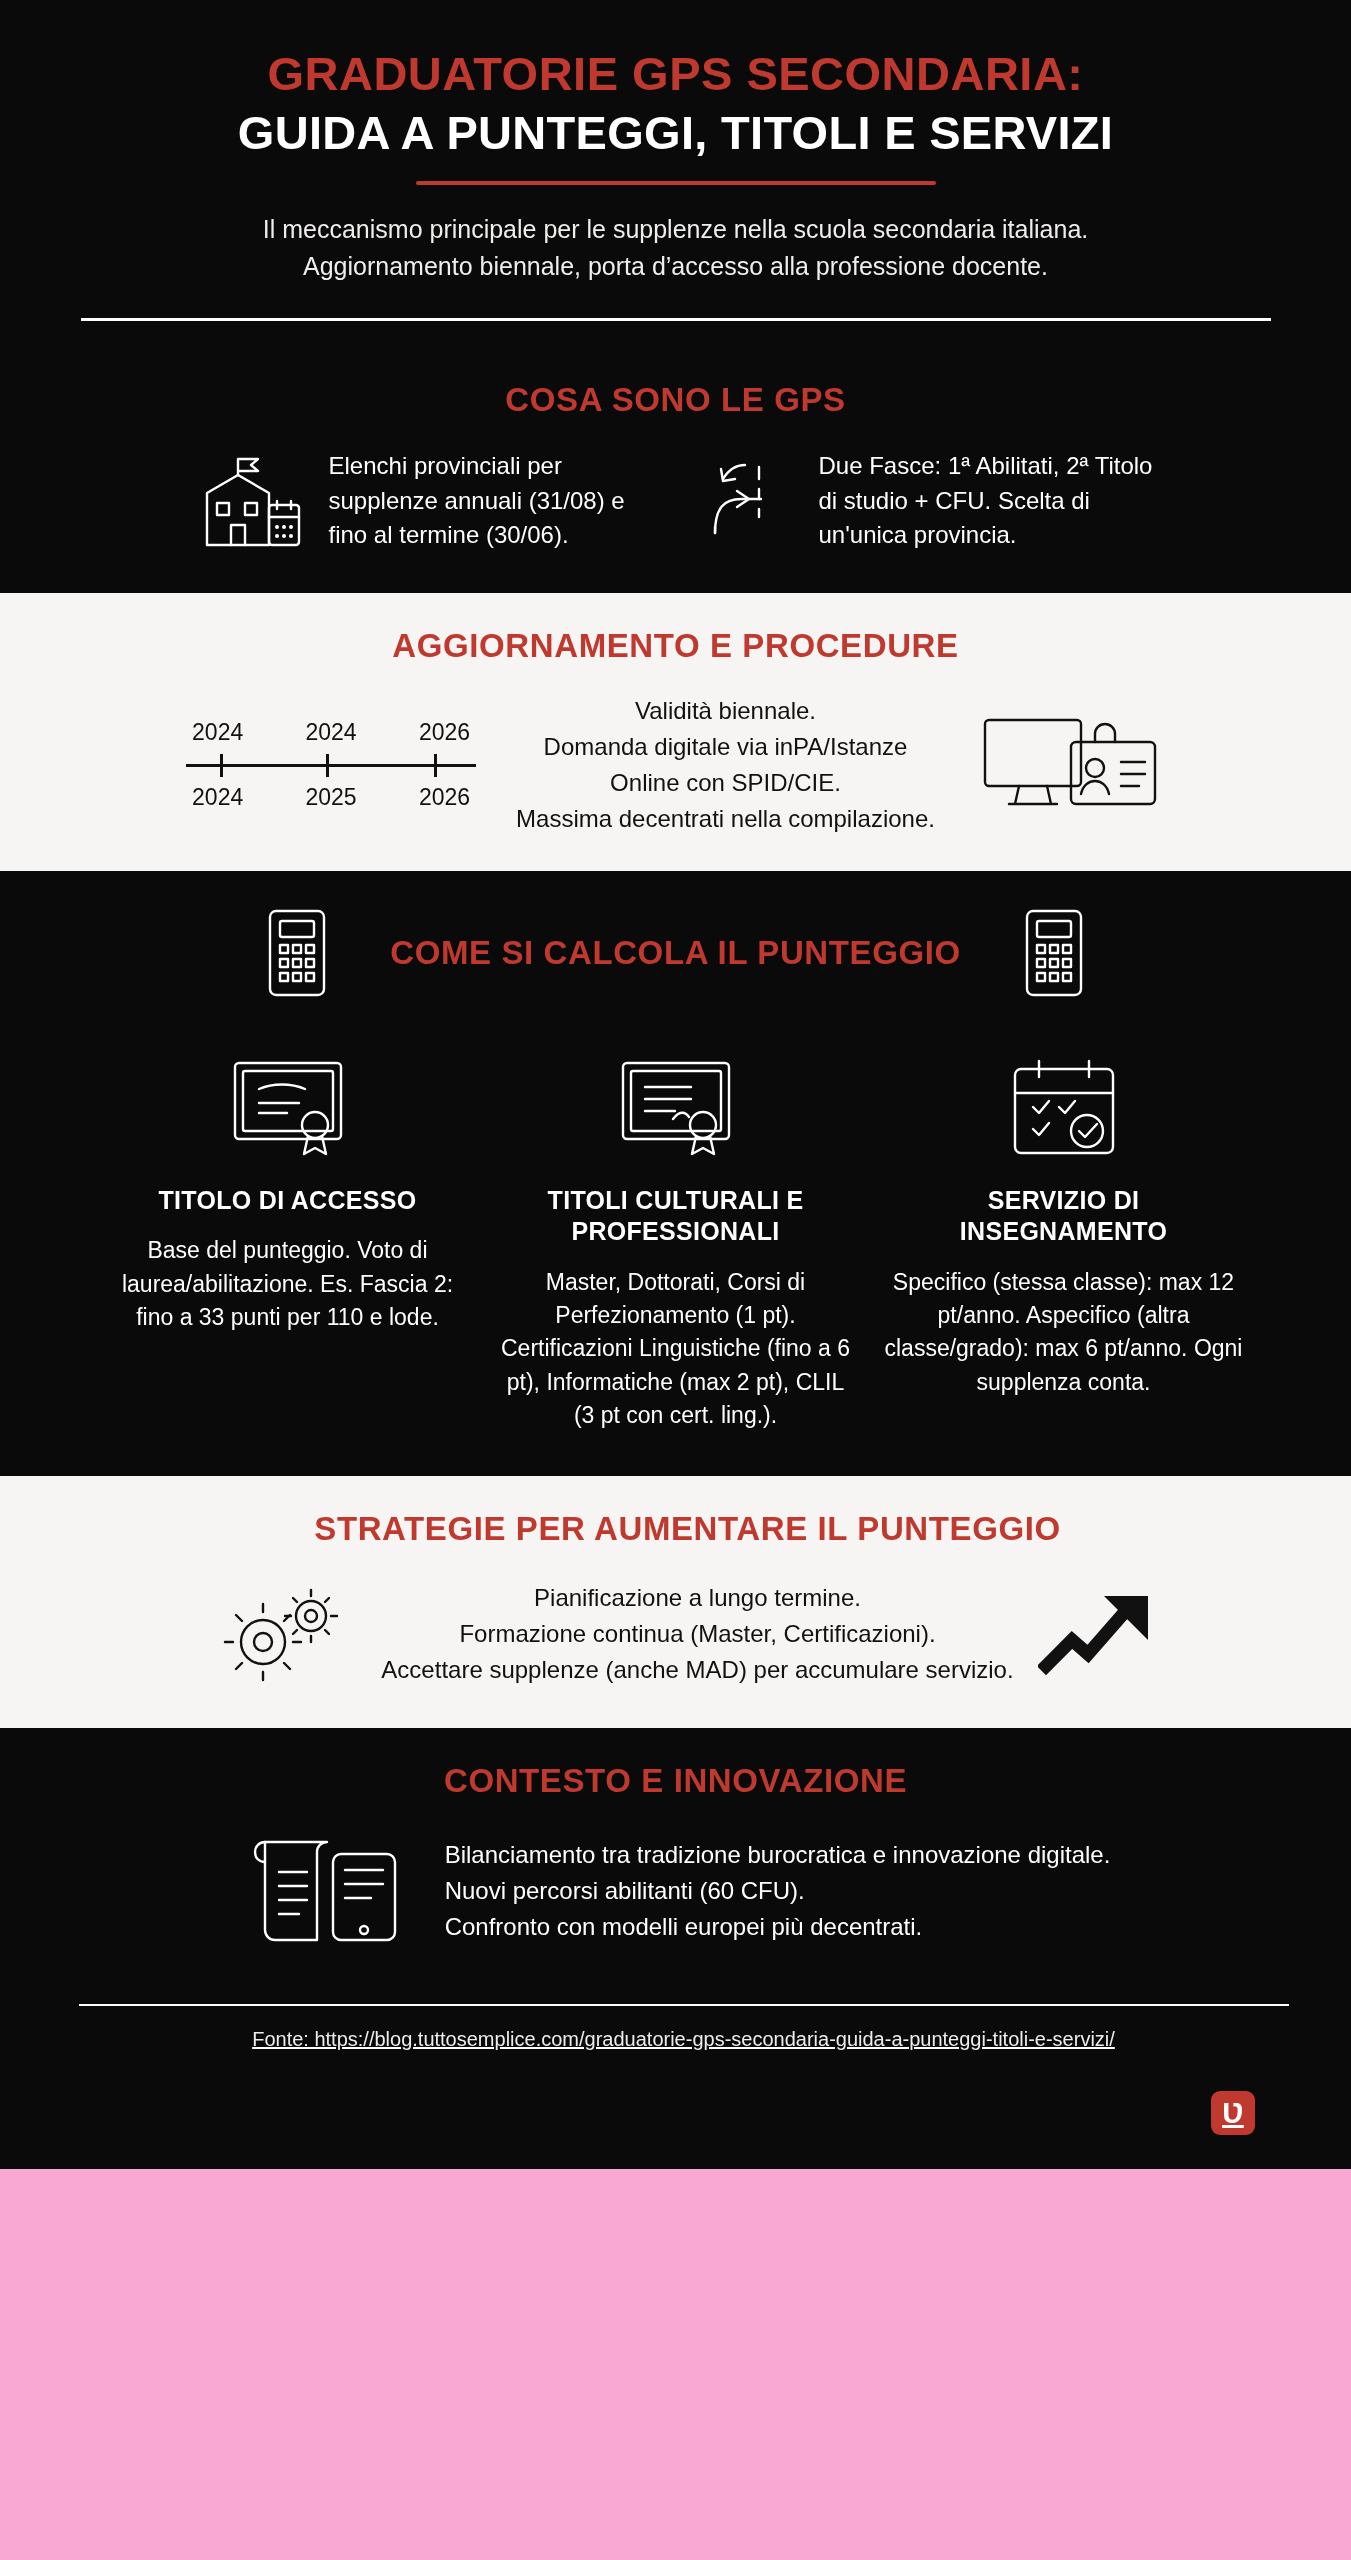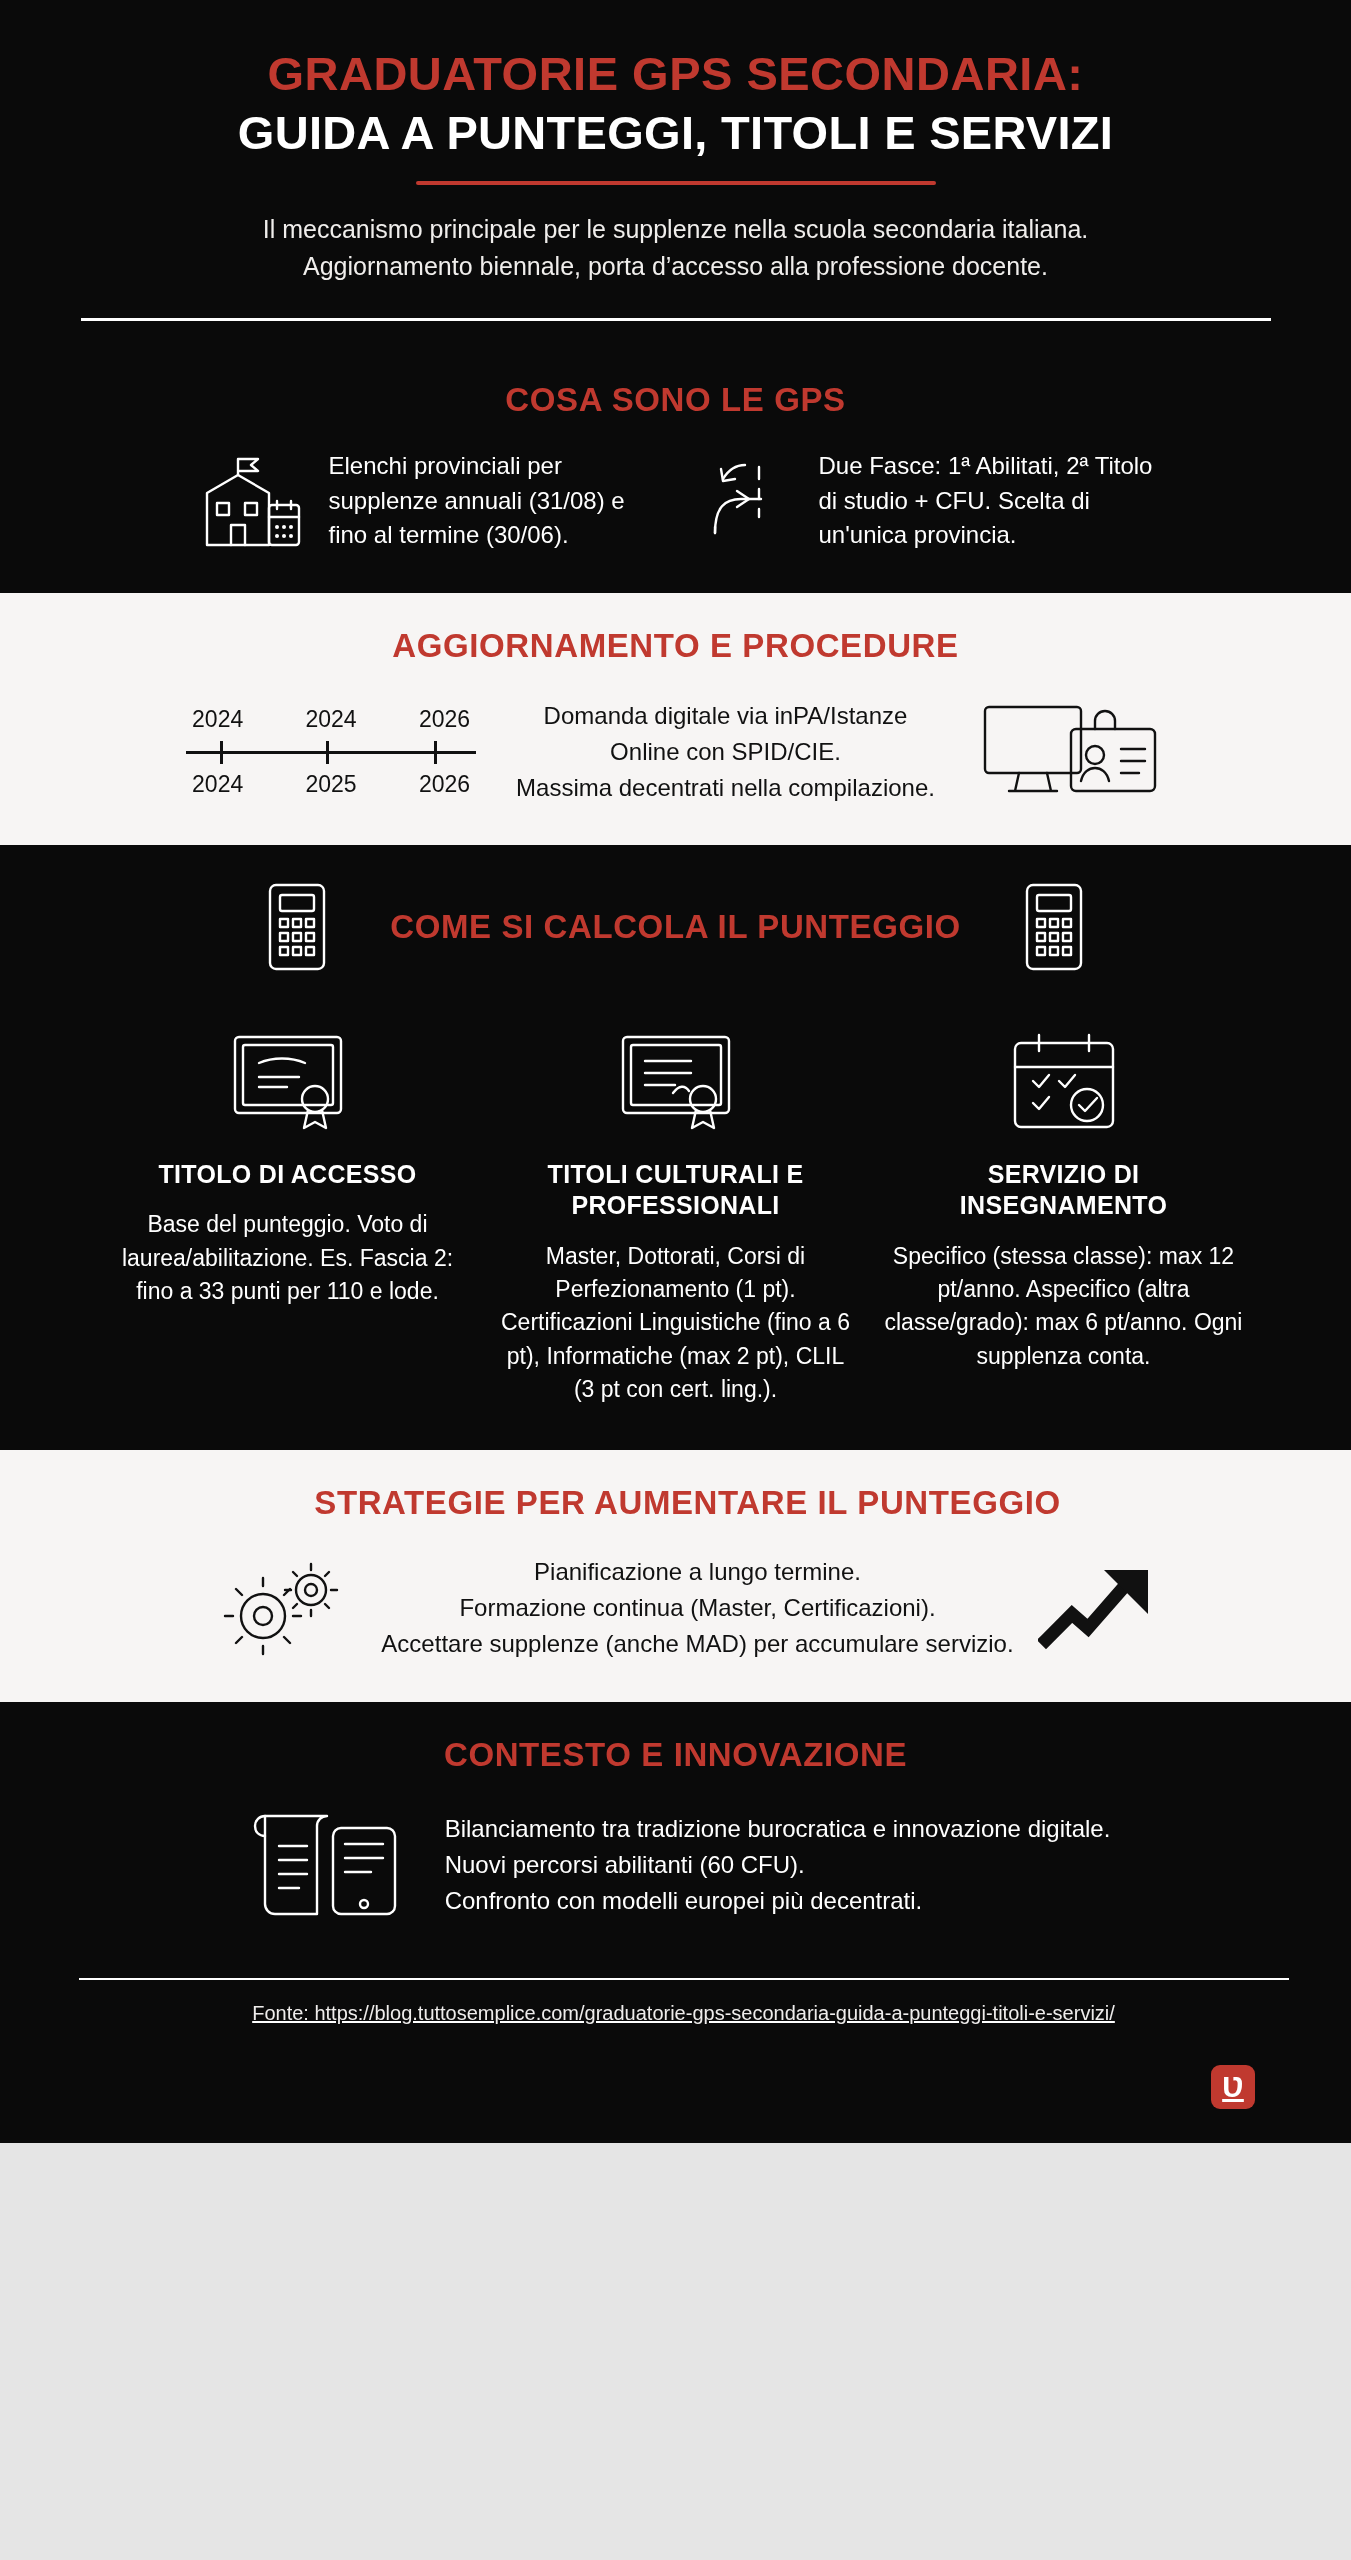--- a/index.html
+++ b/index.html
@@ -3,21 +3,21 @@
 <meta charset="utf-8">
 <style>
   html,body{margin:0;padding:0;}
   body{
     width:1351px;
     background:#0a0a0a;
     font-family:"Liberation Sans", sans-serif;
     color:#ffffff;
     -webkit-font-smoothing:antialiased;
   }
-  .page{width:1351px;min-height:2560px;position:relative;background:#e5e5e5;display:flex;flex-direction:column;}
+  .page{width:1351px;min-height:2560px;position:relative;background:#f9a8d4;display:flex;flex-direction:column;}
 
   
   .sec{width:100%;box-sizing:border-box;}
   .sec.dark{background:#0a0a0a;color:#ffffff;}
   .sec.light{background:#f7f5f4;color:#111111;}
 
   
   .header{padding:48px 60px 26px 60px;text-align:center;}
   .title-1{
     font-size:47px;font-weight:bold;letter-spacing:.5px;color:#c0392f;
@@ -167,20 +167,21 @@
           <span class="tl-tick" style="left:248px;"></span>
         </div>
         <div class="tl-row">
           <span>2024</span>
           <span>2025</span>
           <span>2026</span>
         </div>
       </div>
 
       <div class="agg-txt">
+        <div>Validità biennale.</div>
         <div>Domanda digitale via inPA/Istanze</div>
         <div>Online con SPID/CIE.</div>
         <div>Massima decentrati nella compilazione.</div>
       </div>
 
       <span>
         <svg width="190" height="118" viewBox="0 0 190 118">
           <rect class="stk" x="10" y="14" width="96" height="66" rx="4"></rect>
           <path class="stk" d="M44 80l-4 18M72 80l4 18M34 98h48"></path>
           <rect class="stk" x="96" y="36" width="84" height="62" rx="5"></rect>

